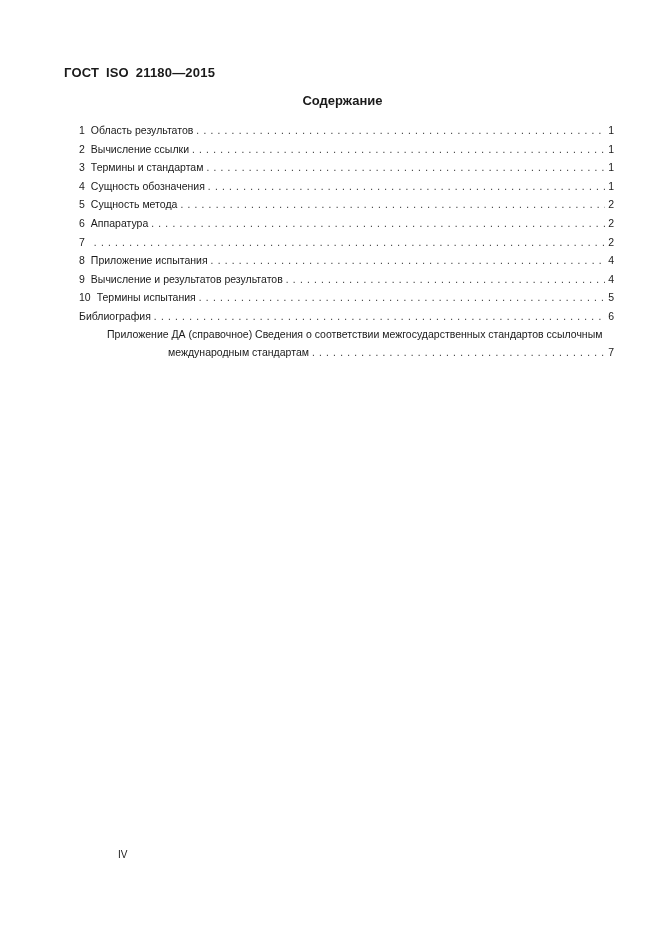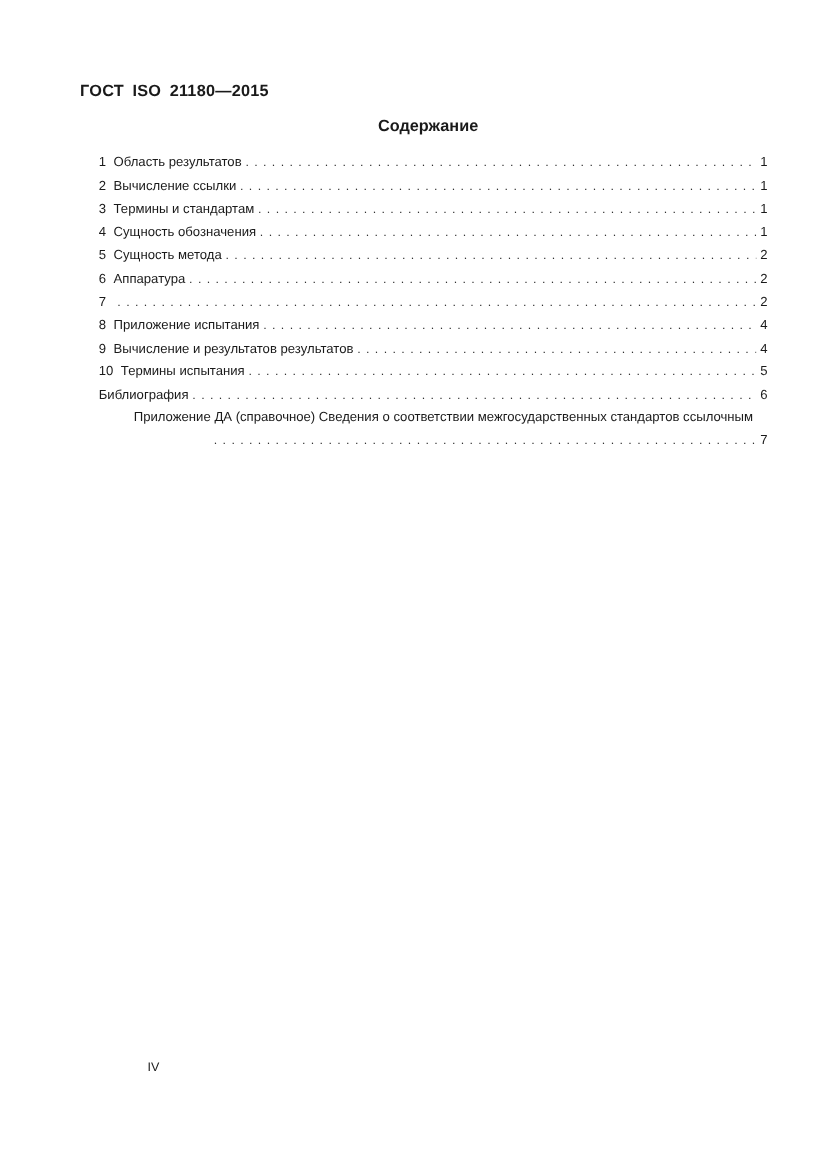--- a/index.html
+++ b/index.html
@@ -84,19 +84,20 @@
       <span class="pg">5</span>
     </div>
   <div class="row">
       <span>Библиография</span>
       <span class="dots"></span>
       <span class="pg">6</span>
     </div>
   <div>
     <div class="app1">Приложение ДА (справочное)  Сведения о соответствии межгосударственных стандартов ссылочным</div>
     <div class="row app2">
+        <span>международным стандартам</span>
         <span class="dots"></span>
         <span class="pg">7</span>
       </div>
   </div>
 </div>
 
 <div class="footer">IV</div>
 
 </body></html>

